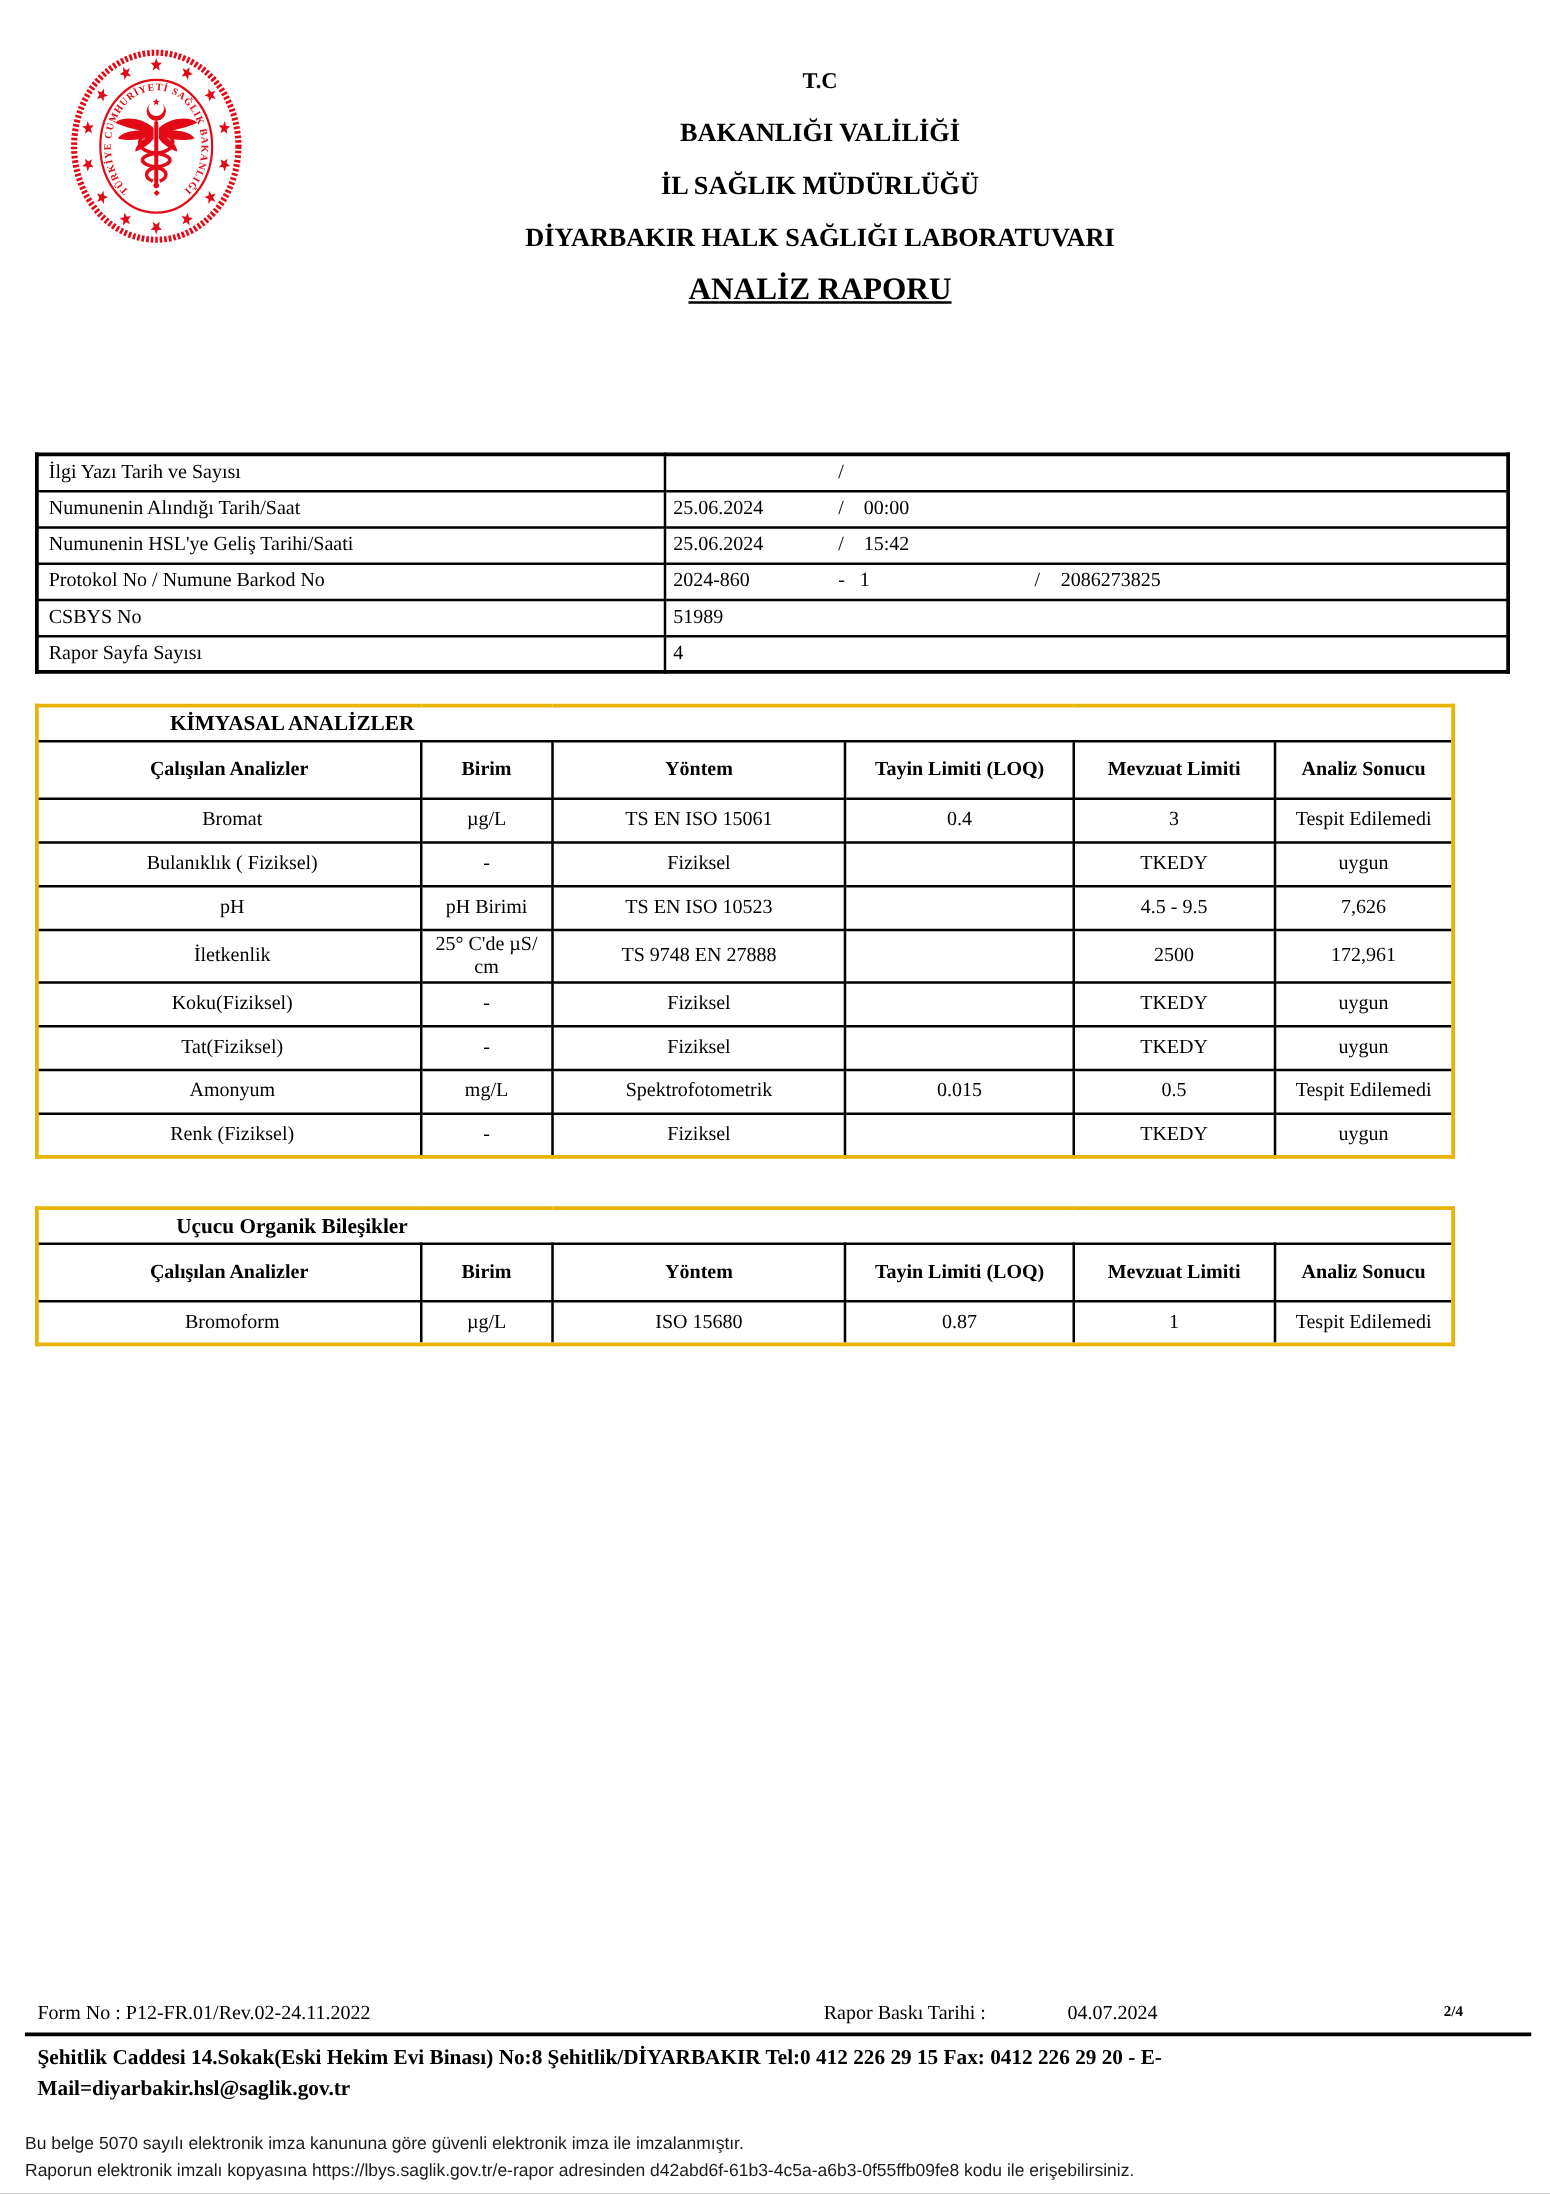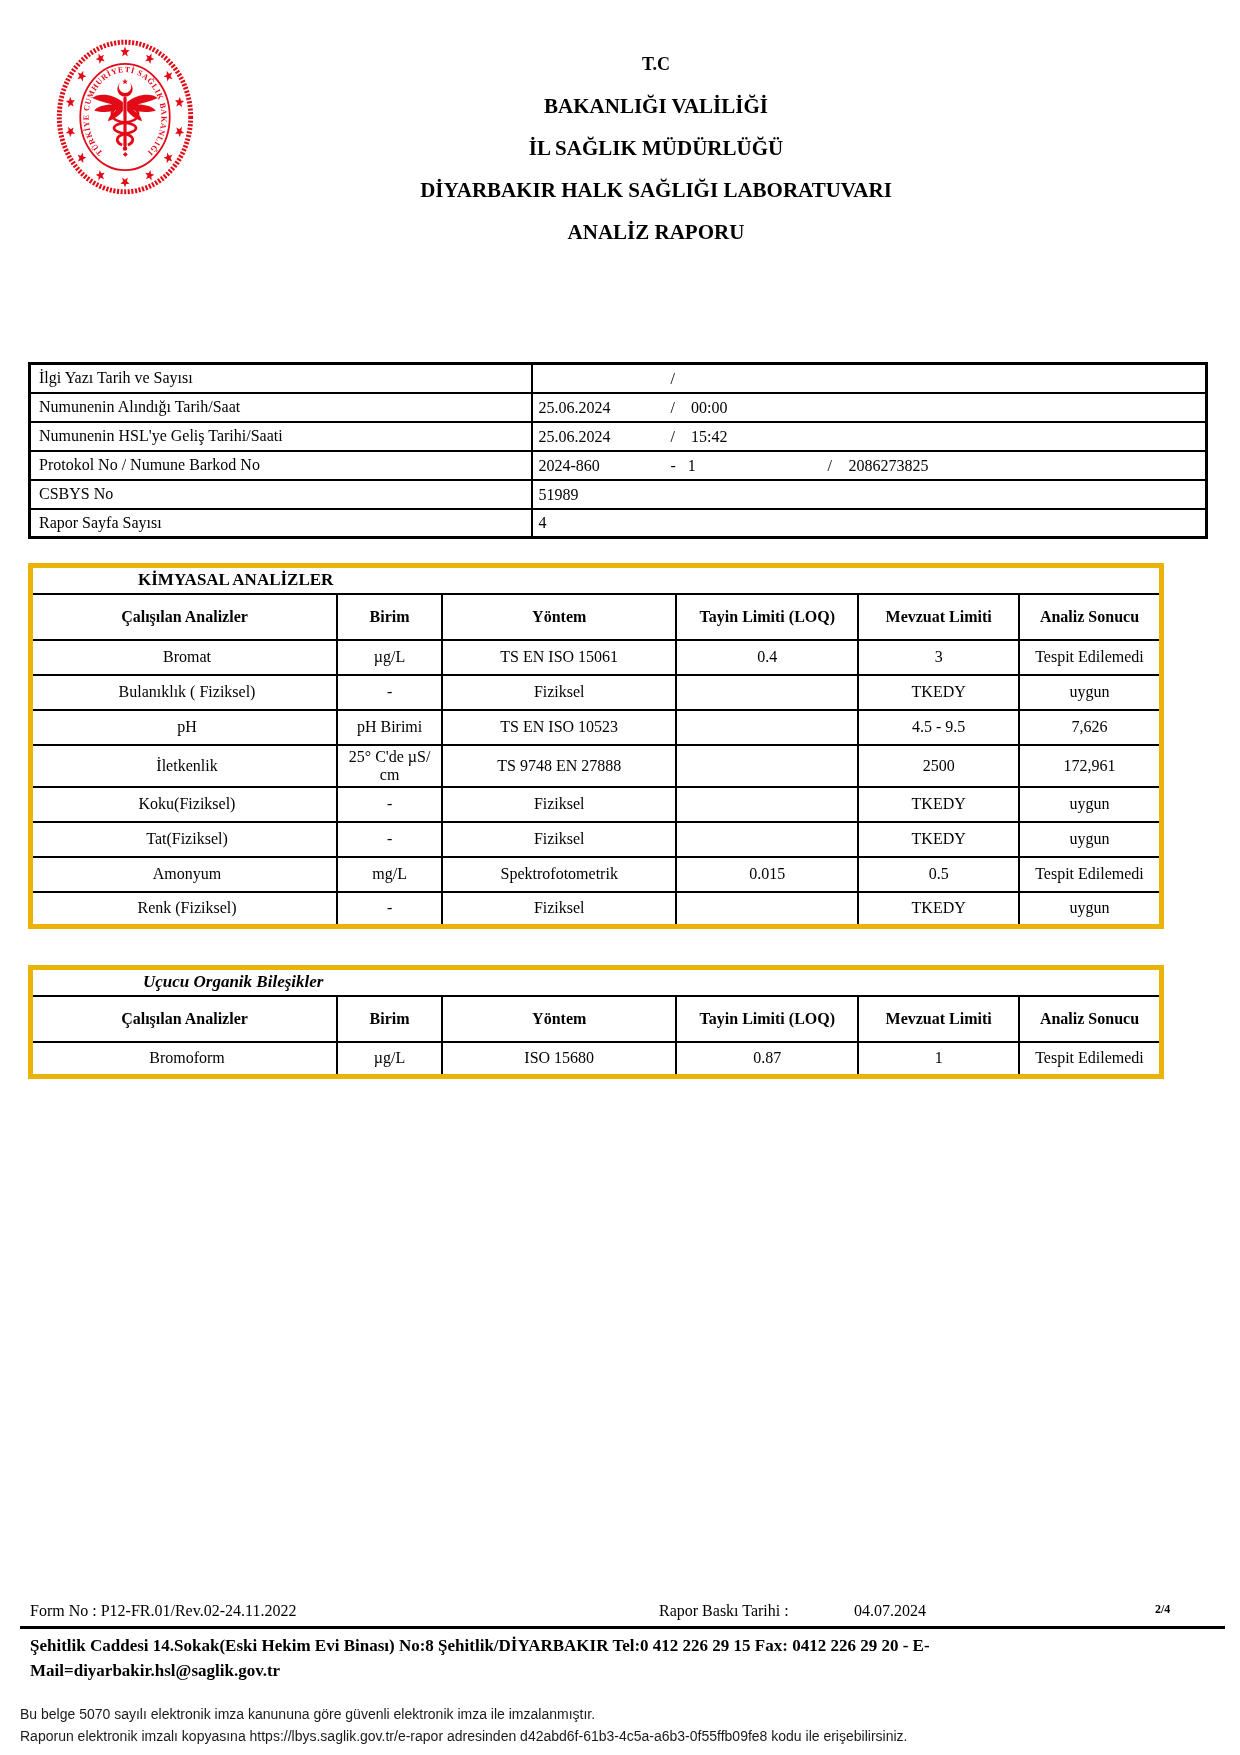--- a/index.html
+++ b/index.html
@@ -17,52 +17,52 @@
   
   .logo { position:absolute; left:55px; top:38px; width:140px; height:158px; }
   .head-text {
     position:absolute; top:43px; left:0; right:0;
     text-align:center; padding-left:72px;
     font-weight:bold;
   }
   .head-text .hl { line-height:42px; white-space:nowrap; }
   .hl-tc      { font-size:18px; }
   .hl-main    { font-size:21px; }
-  .hl-report  { font-size:21px; }
+  .hl-report  { font-size:25px;text-decoration:underline; }
 
   
   table { border-collapse:collapse; table-layout:fixed; }
   .info-table {
     position:absolute; left:28px; top:362px; width:1180px;
     border:3px solid #000;
     font-size:16px;
   }
   .info-table td { border:2px solid #000; height:29px; vertical-align:middle; }
   .info-table td.lbl { width:502px; padding-left:8px; }
   .info-table td.val { padding-left:6px; }
   .vs { display:inline-block; white-space:pre; vertical-align:middle; }
   .vs1 { width:132px; } .vs2 { width:157px; } .vs3 { width:21px; }
 
   
   .an-table {
     position:absolute; left:28px; width:1136px;
-    border:5px solid #eab308;
+    border:3px solid #eab308;
     font-size:16px;
   }
   .an-kimyasal { top:563px; }
   .an-uoc      { top:965px; }
   .an-table col.c1{width:27.1%} .an-table col.c2{width:9.3%}
   .an-table col.c3{width:20.7%} .an-table col.c4{width:16.1%}
   .an-table col.c5{width:14.2%} .an-table col.c6{width:12.6%}
   .an-table td, .an-table th { border:2px solid #000; vertical-align:middle; }
   .band td {
     height:28px; font-weight:bold; font-size:17px;
     text-align:left; padding-left:105px;
   }
-  .an-uoc .band td { padding-left:110px;font-style:italic; }
+  .an-uoc .band td { padding-left:110px; }
   .an-table th { height:46px; font-weight:bold; text-align:center; padding:2px; }
   .an-table td.d {
     height:35px; text-align:center; padding:2px 3px; line-height:18px;
   }
   .an-table td.d.name { text-align:center; padding-left:8px; }
 
   
   .f-abs { position:absolute; white-space:nowrap; }
   .form-no       { left:30px;  top:1602px; font-size:16px; }
   .print-label   { left:659px; top:1602px; font-size:16px; }

